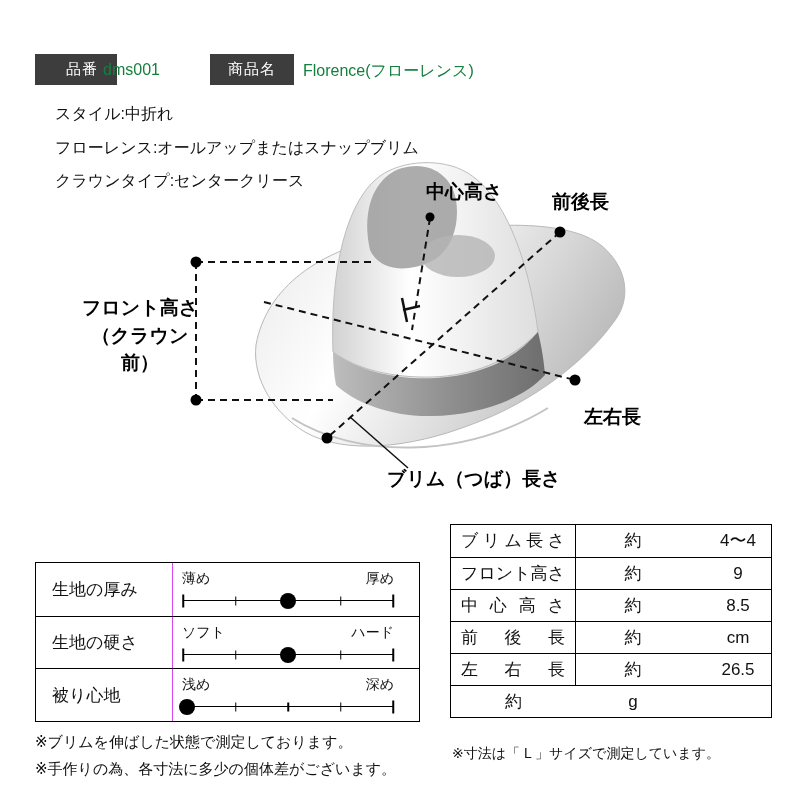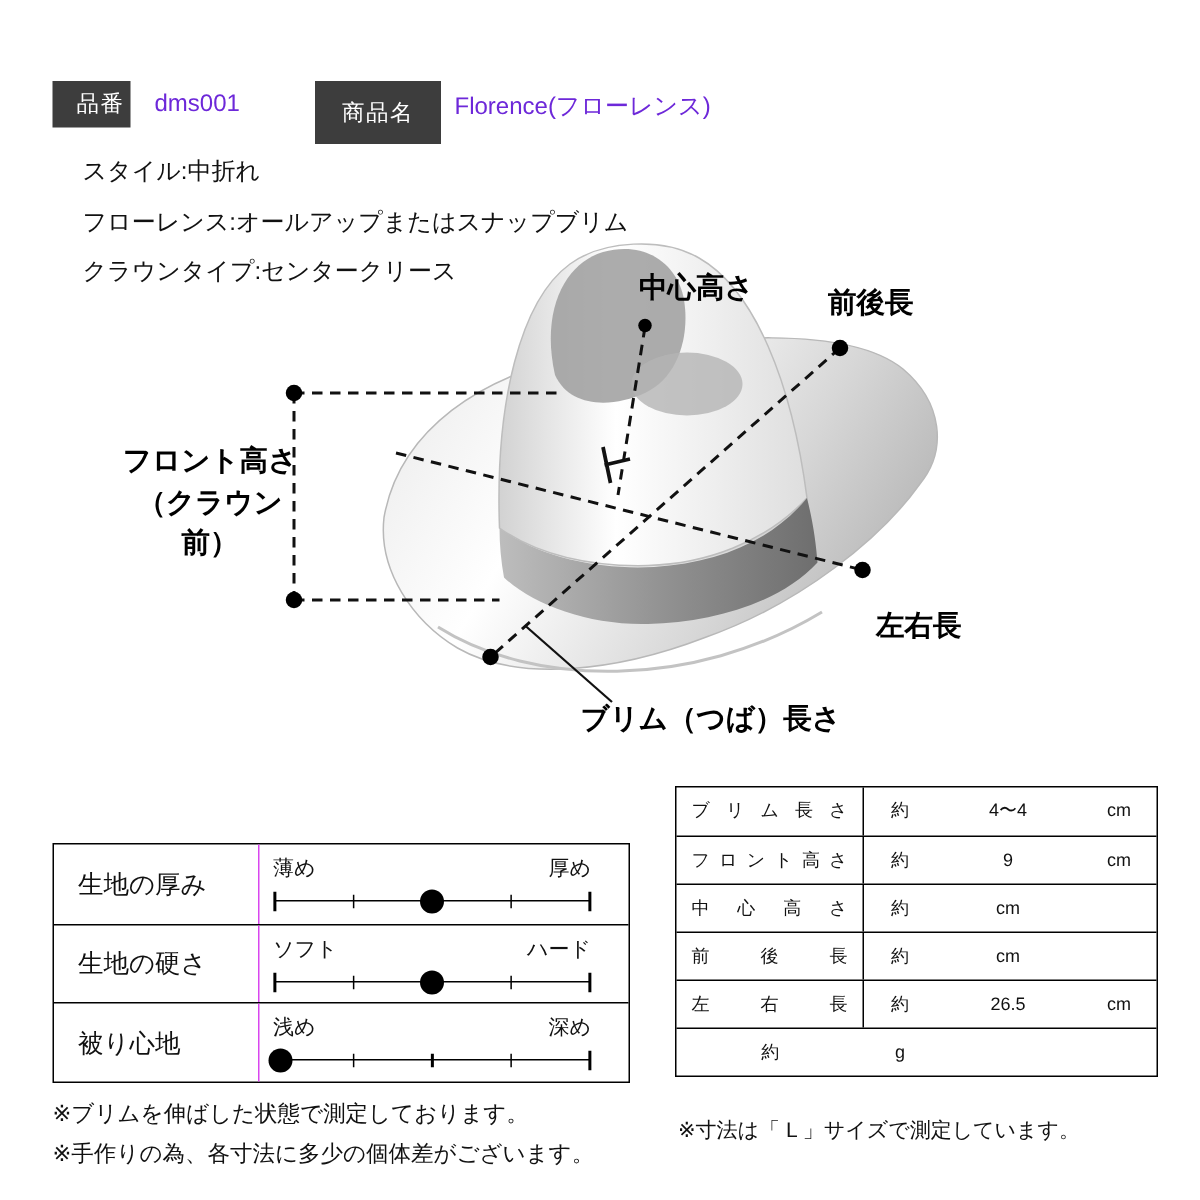--- a/index.html
+++ b/index.html
@@ -1,23 +1,23 @@
 <!DOCTYPE html>
 <html><head>
 <meta charset="utf-8">
 <style>
   * { margin:0; padding:0; box-sizing:border-box; }
   html,body { width:800px; height:800px; background:#ffffff; font-family:"Liberation Sans","DejaVu Sans",sans-serif; color:#111; }
   .page { position:relative; width:800px; height:800px; overflow:hidden; background:#fff; }
 
   
   .tag { position:absolute; background:#3d3d3d; color:#fff; font-size:15px; display:flex; align-items:center; justify-content:center; letter-spacing:1px; }
-  .tag-no   { left:35px;  top:54px; width:52px;  height:31px;padding-left:12px; }
-  .tag-name { left:210px; top:54px; width:84px;  height:42px; }
-  .tag-val  { position:absolute; font-size:16px; color:#6d28d9; top:61px; }
+  .tag-no   { left:35px;  top:54px; width:82px;  height:31px;padding-left:12px; }
+  .tag-name { left:210px; top:54px; width:84px;  height:31px; }
+  .tag-val  { position:absolute; font-size:16px; color:#15803d; top:61px; }
   .val-no   { left:103px; }
   .val-name { left:303px; }
 
   
   .detail { position:absolute; left:55px; font-size:16px; color:#111; }
   .d1 { top:104px;text-align:center; } .d2 { top:138px; } .d3 { top:171px; }
 
   
   .hat-svg { position:absolute; left:0; top:0; }
 
@@ -39,21 +39,21 @@
   .scale-max { position:absolute; right:25px; top:7px; font-size:14px; }
   .track { position:absolute; left:10px; right:26px; top:37px; height:0; border-top:1.5px solid #000; }
   .tick { position:absolute; width:1.5px; background:#000; transform:translate(-50%,-50%); top:0; }
   .tick.end { height:13px; }
   .tick.mid { height:9px; }
   .t0{left:0%;} .t25{left:25%;} .t50{left:50%;} .t75{left:75%;} .t100{left:100%;}
   .dot { position:absolute; width:16px; height:16px; border-radius:50%; background:#000; top:0; transform:translate(-50%,-50%); }
 
   
   .meas { position:absolute; left:450px; top:524px; width:322px; border:1px solid #000; }
-  .meas-row { display:grid; grid-template-columns:125px 48px 96px 52px; height:32px; border-top:1px solid #000; font-size:12px; }
+  .meas-row { display:grid; grid-template-columns:125px 48px 96px 52px; height:32px; border-top:1px solid #000; font-size:17px;gap:33px; }
   .meas-row:first-child { border-top:none; }
   .m-label { border-right:1px solid #000; padding:0 10px; line-height:31px; text-align:justify; text-align-last:justify; }
   .m-approx, .m-value, .m-unit { text-align:center; line-height:31px; }
 
   
   .fnote { position:absolute; font-size:15px; color:#111; }
   .f1 { left:35px; top:733px; }
   .f2 { left:35px; top:760px; }
   .f3 { left:452px; top:745px; font-size:14px; }
 </style>
@@ -197,20 +197,21 @@
     </div>
     <div class="meas-row">
       <div class="m-label">フロント高さ</div>
       <div class="m-approx">約</div>
       <div class="m-value">9</div>
       <div class="m-unit">cm</div>
     </div>
     <div class="meas-row">
       <div class="m-label">中心高さ</div>
       <div class="m-approx">約</div>
+      <div class="m-value">8.5</div>
       <div class="m-unit">cm</div>
     </div>
     <div class="meas-row">
       <div class="m-label">前後長</div>
       <div class="m-approx">約</div>
       <div class="m-unit">cm</div>
     </div>
     <div class="meas-row">
       <div class="m-label">左右長</div>
       <div class="m-approx">約</div>

